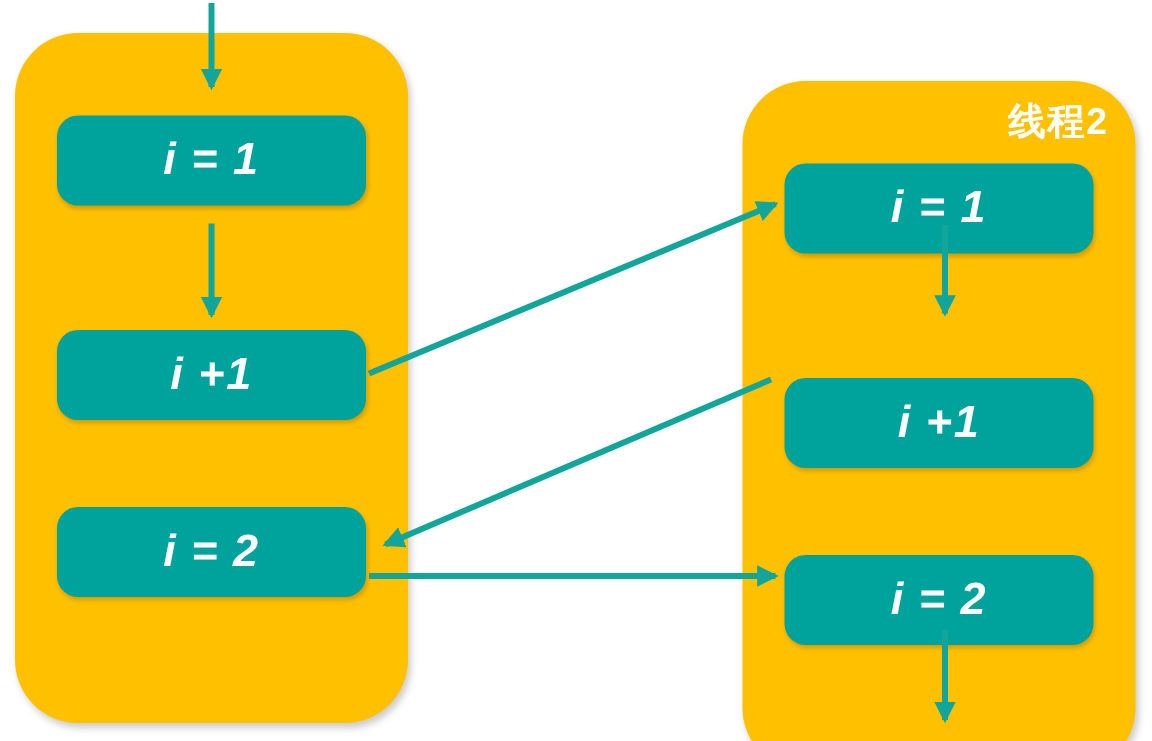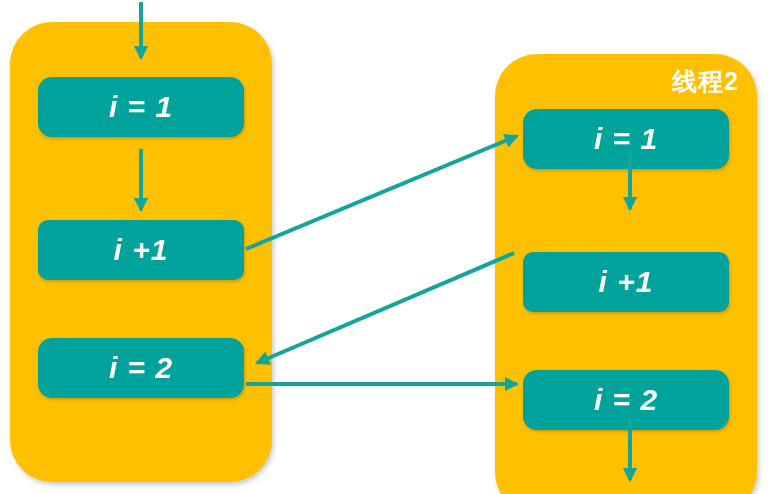--- a/index.html
+++ b/index.html
@@ -47,21 +47,21 @@
     font-size: 30px;
     font-weight: bold;
     letter-spacing: 1px;
     display: flex;
     align-items: center;
     justify-content: center;
     box-shadow: 1px 2px 3px rgba(0,0,0,0.18);
     font-style: italic;
   }
   .s0 { top: 55px; }
-  .s1 { top: 198px; border-radius: 10px; }
+  .s1 { top: 198px; }
   .s2 { top: 316px; text-align: center; }
   .arrows {
     position: absolute;
     left: 0;
     top: 0;
     width: 768px;
     height: 494px;
     pointer-events: none;
   }
 </style>

